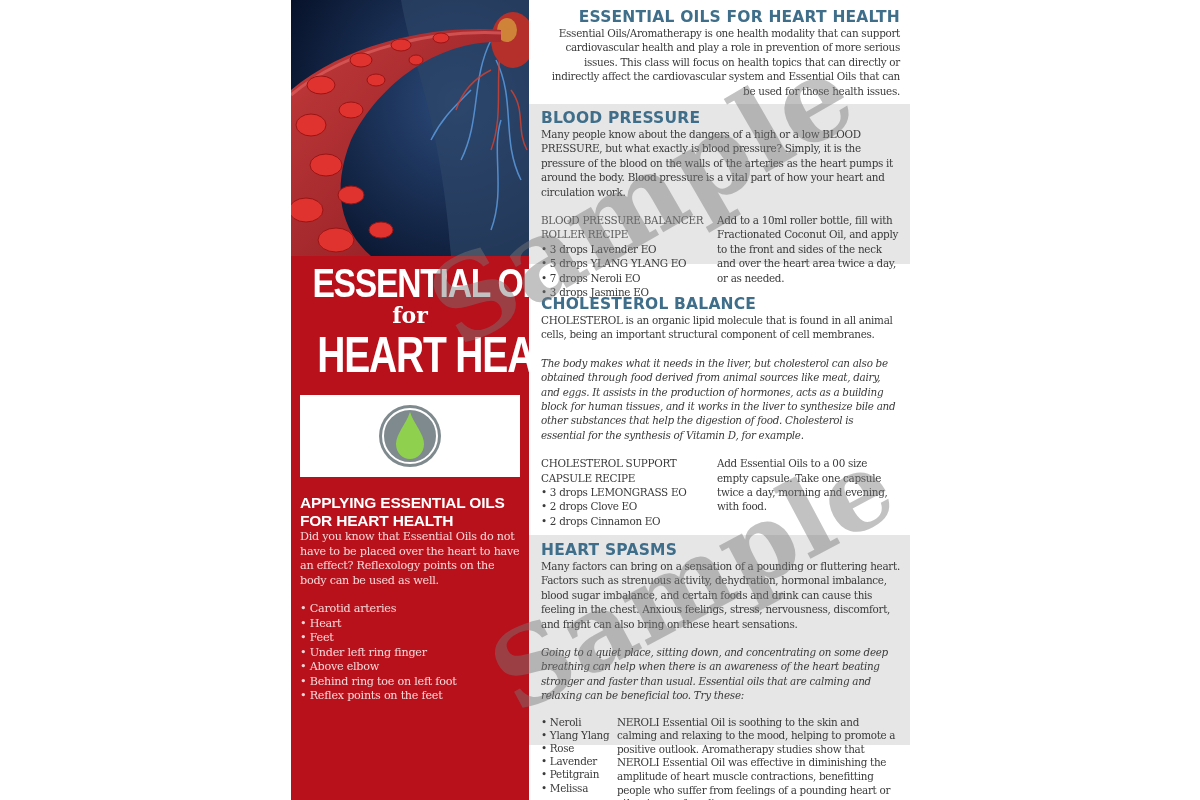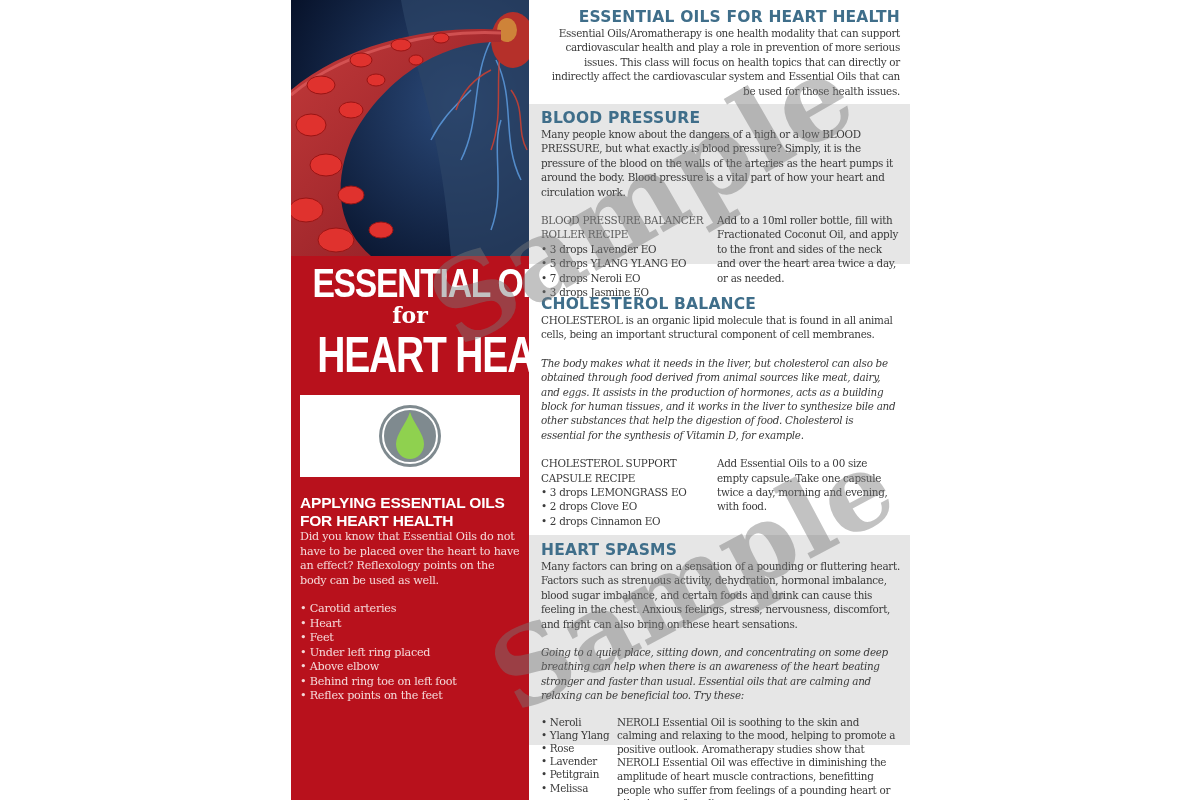--- a/index.html
+++ b/index.html
@@ -173,21 +173,21 @@
       </svg>
     </div>
 
     <div class="apply-section">
       <h2>APPLYING ESSENTIAL OILS FOR HEART HEALTH</h2>
       <p>Did you know that Essential Oils do not have to be placed over the heart to have an effect? Reflexology points on the body can be used as well.</p>
       <ul>
         <li>Carotid arteries</li>
         <li>Heart</li>
         <li>Feet</li>
-        <li>Under left ring placed</li>
+        <li>Under left ring finger</li>
         <li>Above elbow</li>
         <li>Behind ring toe on left foot</li>
         <li>Reflex points on the feet</li>
       </ul>
     </div>
   </div>
 
   <div class="right-col">
 
     <div class="section sec-intro">

